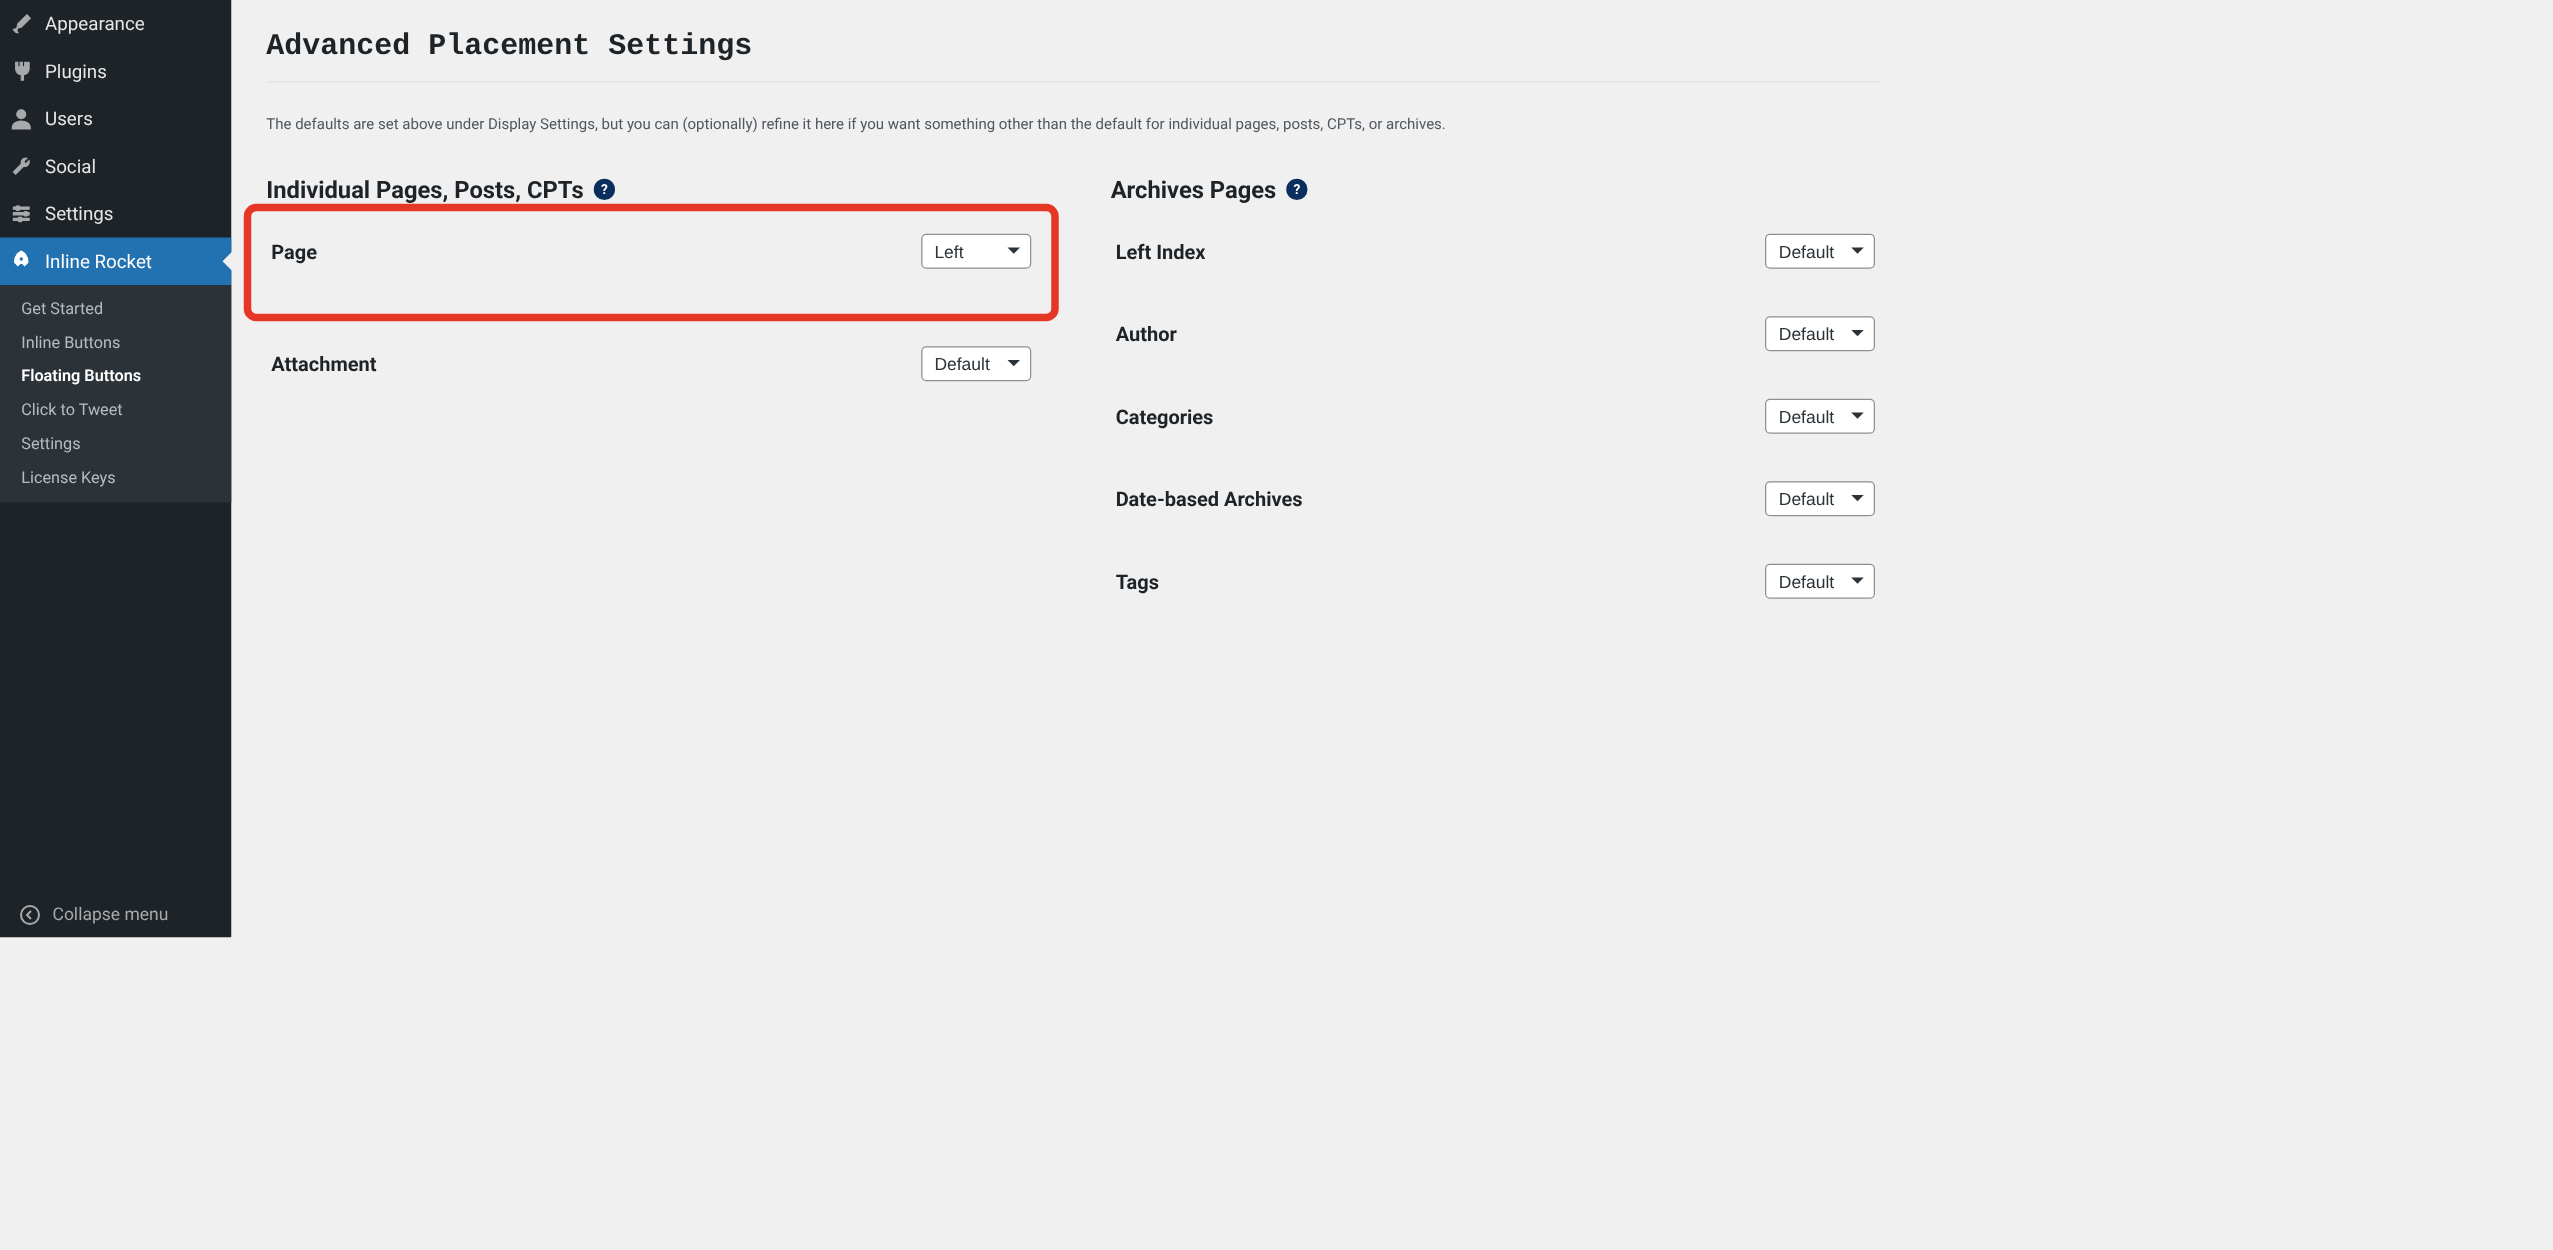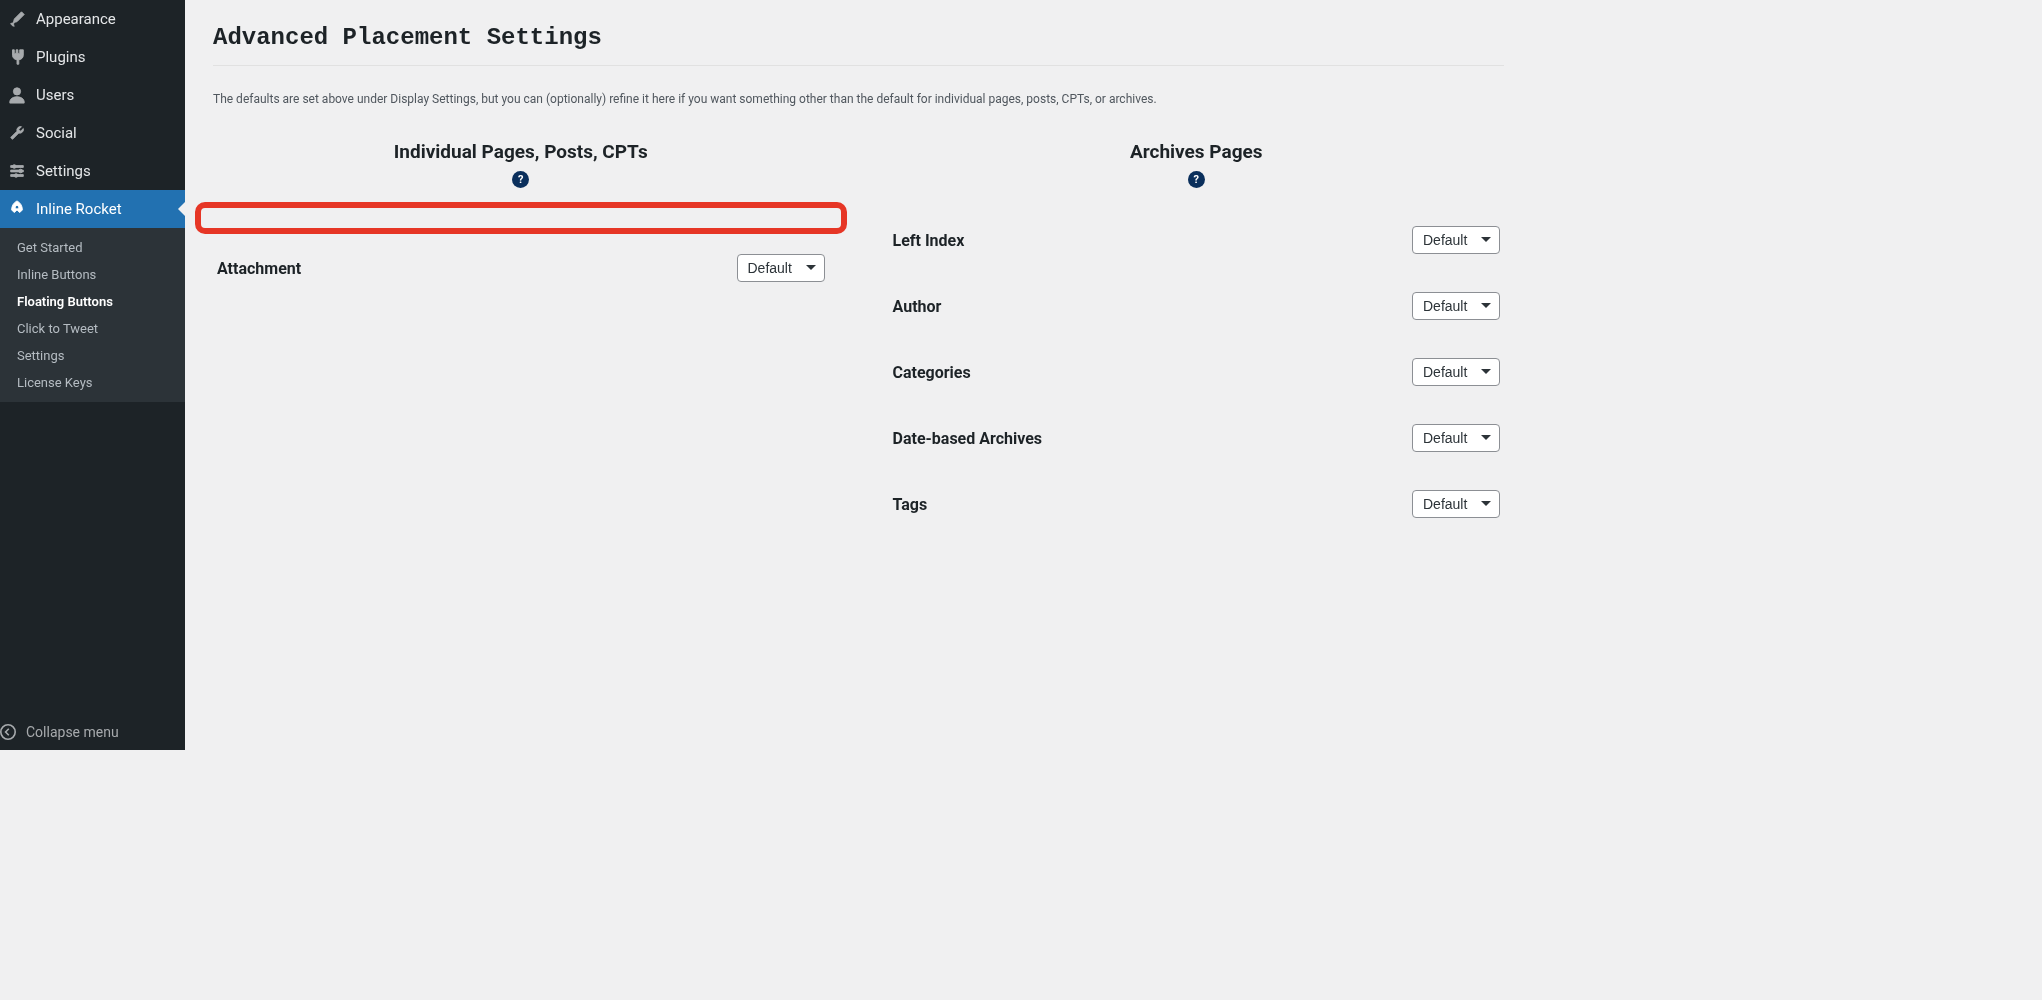--- a/index.html
+++ b/index.html
@@ -55,21 +55,21 @@
 }
 .submenu-item {
   padding: 6px 17px;
   font-size: 13px;
   color: #b5bcc2;
   cursor: pointer;
 }
 .submenu-item.current { color: #fff; font-weight: 600; }
 .collapse {
   display: flex; align-items:flex-start; gap:10px;
-  padding: 10px 0;
+  padding: 10px 16px;
   color:#a7aaad;
   font-size:14px;
   cursor:pointer;
   margin-top:auto;
 }
 .collapse svg { fill:#a7aaad; }
 
 
 .main {
   flex:1;
@@ -89,25 +89,24 @@
   color:#50575e;
   line-height:1.5;
   margin-bottom:32px;
   max-width: 960px;
 }
 .columns { display:flex; gap:60px; }
 .col { flex:1; }
 h3.section-title {
   font-size:19px;
   font-weight:700;
-  margin-bottom:38px;
+  margin-bottom:24px;
   display:flex;
   align-items:center;
   gap:8px;
-  flex-direction:column;
 }
 .help-bubble {
   display:inline-flex;
   width:17px; height:17px;
   border-radius:50%;
   background:#0a2f5c;
   color:#fff;
   align-items:center;
   justify-content:center;
   font-size:11px;
@@ -246,20 +245,28 @@
 
     <div class="columns">
 
       <div class="col">
         <h3 class="section-title">
           <span>Individual Pages, Posts, CPTs</span>
           <span class="help-bubble">?</span>
         </h3>
 
         <div class="highlight-box">
+          <div class="row">
+            <span class="row-label">Page</span>
+            <span class="select-wrap">
+              <select class="select">
+                <option>Left</option>
+              </select>
+            </span>
+          </div>
         </div>
 
         <div class="row">
           <span class="row-label">Attachment</span>
           <span class="select-wrap">
             <select class="select">
               <option>Default</option>
             </select>
           </span>
         </div>

